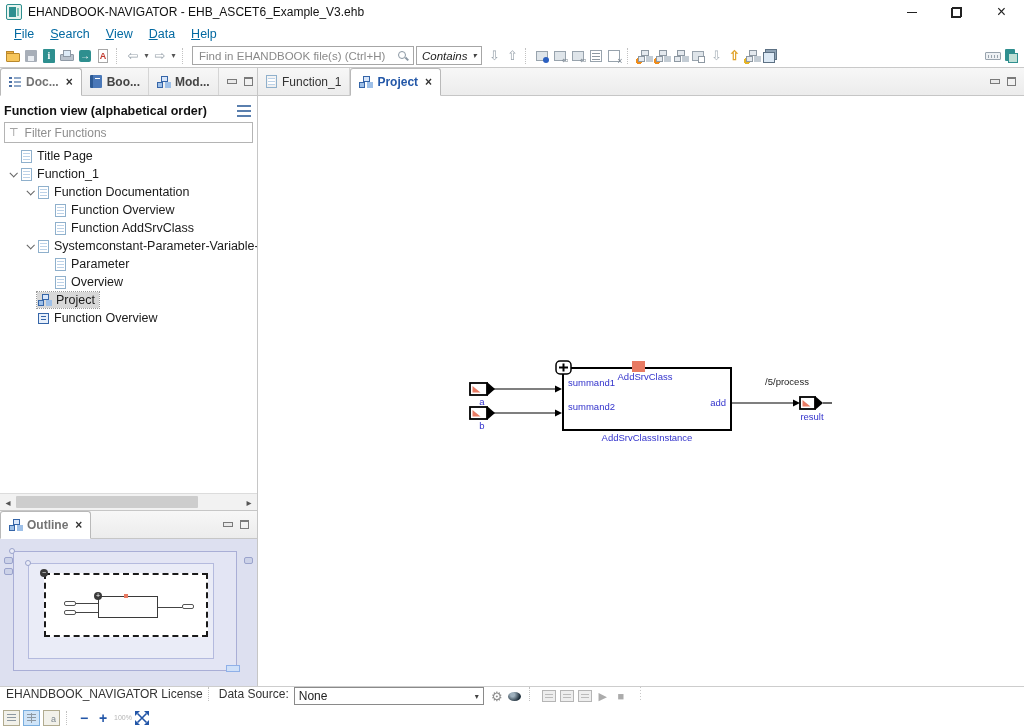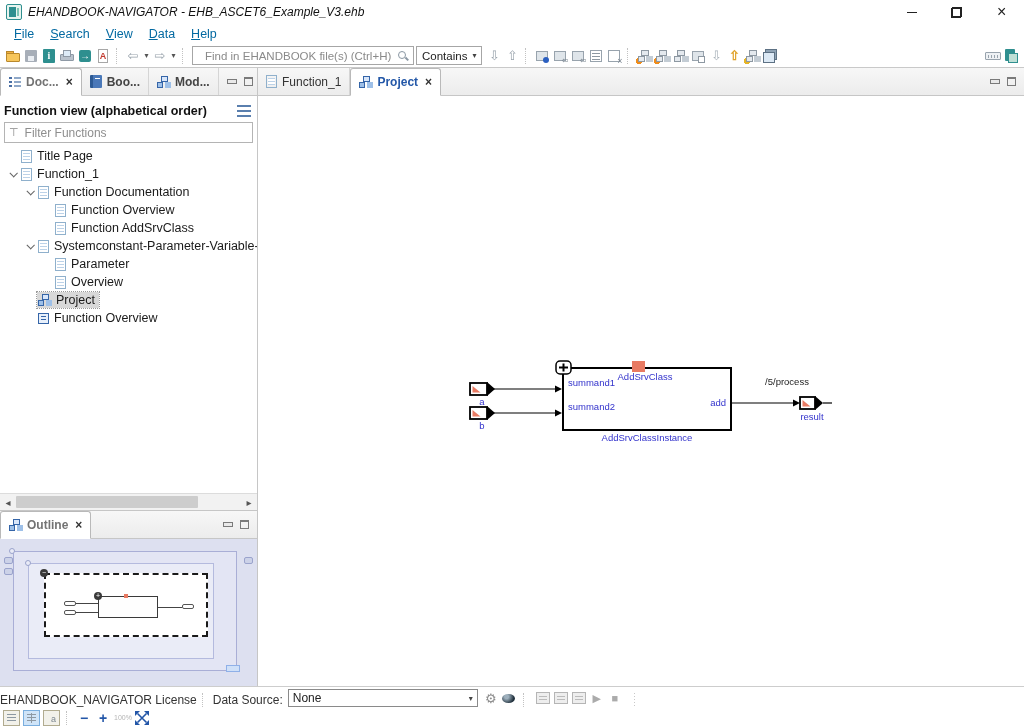--- a/index.html
+++ b/index.html
@@ -1,21 +1,21 @@
 <!DOCTYPE html>
 <html><head>
 <meta charset="utf-8">
 <style>
   html,body{margin:0;padding:0;background:#9a9a9a;font-family:"Liberation Sans",sans-serif;}
   *{box-sizing:border-box;}
   .win{position:relative;width:1024px;height:728px;background:#fff;overflow:hidden;
        font-family:"Liberation Sans",sans-serif;color:#1a1a1a;}
 
   
-  .titlebar{height:24px;display:flex;align-items:center;padding-left:6px;background:#fff;font-style:italic;}
+  .titlebar{height:24px;display:flex;align-items:center;padding-left:6px;background:#fff;}
   .appico{width:16px;height:16px;margin-right:6px;position:relative;background:#e8f4ef;border:1px solid #2f8f8f;border-radius:2px;}
   .appico::before{content:"";position:absolute;left:2px;top:2px;right:5px;bottom:2px;background:#2f8f8f;}
   .appico::after{content:"";position:absolute;right:2px;top:3px;width:2px;bottom:3px;background:#7fc4b4;}
   .title{font-size:12px;color:#111;}
   .winbtns{margin-left:auto;display:flex;height:24px;}
   .wb{width:45px;display:flex;align-items:center;justify-content:center;font-size:13px;color:#222;cursor:default;}
   .wb-min::before{content:"";width:10px;height:1px;background:#222;display:block;}
   .wb-restore{position:relative;}
   .rsq{position:relative;width:11px;height:11px;display:block;}
   .rsq::before{content:"";position:absolute;left:0;bottom:0;width:8px;height:8px;border:1px solid #222;background:#fff;}
@@ -79,24 +79,24 @@
   [data-icon="app-window"]::after{content:"";position:absolute;right:2px;bottom:2px;width:8px;height:8px;background:#bfe0d6;border:1px solid #2f8f8f;}
   [data-icon="search"]::before{content:"";position:absolute;left:4px;top:4px;width:6px;height:6px;border:1.5px solid #8a97a3;border-radius:50%;}
   [data-icon="search"]::after{content:"";position:absolute;left:11px;top:11px;width:4px;height:1.5px;background:#8a97a3;transform:rotate(45deg);}
   [data-icon="gear"]::after{content:"\2699";font-size:13px;color:#8d8d8d;}
   [data-icon="lens"]::after{content:"";width:13px;height:9px;border-radius:50%;background:radial-gradient(circle at 35% 30%,#9eb0bd 0 2px,#20303c 70%);display:block;}
   [data-icon^="experiment"]::before{content:"";position:absolute;inset:3px 2px;background:#eee;border:1px solid #b5b5b5;}
   [data-icon^="experiment"]::after{content:"";position:absolute;left:5px;right:5px;top:7px;height:5px;background:repeating-linear-gradient(to bottom,#bbb 0 1px,transparent 1px 3px);}
   [data-icon="play"]::after{content:"\25B6";font-size:11px;color:#ababab;}
   [data-icon="stop"]::after{content:"\25A0";font-size:11px;color:#ababab;}
 
-  .searchbox{display:flex;align-items:center;border:1px solid #a6a6a6;background:#fff;height:19px;width:222px;margin:0 2px;padding:0 1px 0 10px;}
+  .searchbox{display:flex;align-items:center;border:1px solid #a6a6a6;background:#fff;height:19px;width:222px;margin:0 2px;padding:0 1px 0 4px;}
   .searchbox input{flex:1;border:none;outline:none;font-size:11.5px;font-family:"Liberation Sans",sans-serif;color:#333;min-width:0;background:transparent;}
   .searchbox input::placeholder{color:#8a8a8a;}
-  .containsbox{display:flex;align-items:center;border:1px solid #a6a6a6;background:#fff;height:19px;padding:0 5px;font-size:11.5px;color:#222;margin-right:3px;}
+  .containsbox{display:flex;align-items:center;border:1px solid #a6a6a6;background:#fff;height:19px;padding:0 5px;font-size:11.5px;color:#222;margin-right:3px;font-style:italic;}
   .containsbox .dd{font-size:8px;margin-left:5px;color:#444;}
 
   
   .body{display:flex;height:618px;}
   .leftcol{width:258px;border-right:1px solid #c6c6c6;display:flex;flex-direction:column;background:#fff;}
   .editor{flex:1;display:flex;flex-direction:column;background:#fff;}
 
   
   .tabstrip{height:28px;background:linear-gradient(#f7f7f7,#ececec);border-bottom:1px solid #c6c6c6;display:flex;align-items:flex-end;position:relative;}
   .vtab,.etab{height:27px;display:flex;align-items:center;padding:0 8px;font-size:12px;color:#333;
@@ -162,21 +162,21 @@
   .mm-line{position:absolute;height:1px;background:#444;}
   .mm-view{position:absolute;left:226px;top:126px;width:14px;height:7px;background:#cfe0f8;border:1px solid #8fb0e8;}
 
   
   .canvas{flex:1;position:relative;background:#fff;}
   .diagram-svg{position:absolute;left:202px;top:260px;}
   .dblue{fill:#3333cc;font-family:"Liberation Sans",sans-serif;font-size:9.5px;}
   .dblk{fill:#222;font-family:"Liberation Sans",sans-serif;font-size:9.5px;}
 
   
-  .statusrow{height:21px;display:flex;align-items:flex-end;border-top:1px solid #cdcdcd;background:#fff;font-size:12px;color:#333;}
+  .statusrow{height:21px;display:flex;align-items:flex-start;border-top:1px solid #cdcdcd;background:#fff;padding-left:6px;font-size:12px;color:#333;}
   .dsep{width:6px;height:14px;border-left:1px dotted #c2c2c2;margin:0 5px;}
   .dslabel{margin-right:5px;}
   .combo{display:flex;align-items:center;border:1px solid #8a8a8a;background:#fff;height:18px;width:190px;padding:0 4px;font-size:12px;color:#222;}
   .combo .dd{margin-left:auto;font-size:8px;color:#444;}
   .grip{width:10px;height:14px;margin-left:6px;background:repeating-linear-gradient(to bottom,#c8c8c8 0 1px,transparent 1px 3px);background-size:1px 100%;background-repeat:no-repeat;background-position:center;}
   .zoomrow{height:21px;display:flex;align-items:center;background:#fff;padding-left:3px;gap:3px;}
   .vico{width:17px;height:16px;border:1px solid #b1ab8f;background:#f2f1ea;position:relative;}
   .vico::after{content:"";position:absolute;left:3px;right:3px;top:3px;bottom:3px;background:repeating-linear-gradient(to bottom,#8d98a2 0 1px,transparent 1px 3px);}
   .vico.sel{background:#cfe4f8;border-color:#7aaede;}
   .vico.book::before{content:"";position:absolute;left:7px;top:2px;bottom:2px;width:1px;background:#8d98a2;}

